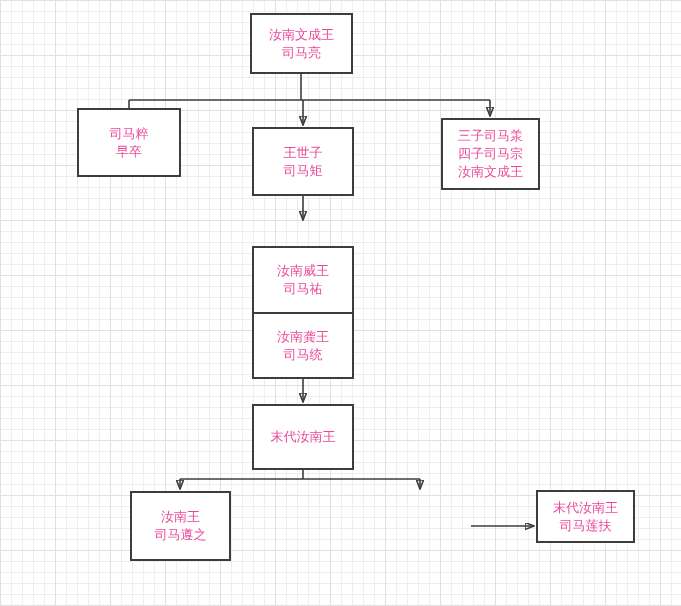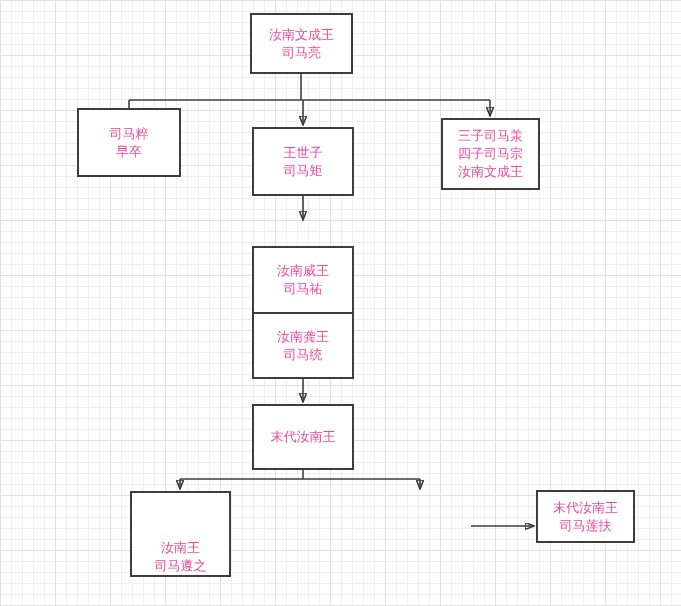--- a/index.html
+++ b/index.html
@@ -104,21 +104,21 @@
 
   <div class="node" style="left:252px; top:312px; width:102px; height:67px;">
     <span class="label">汝南龚王
 司马统</span>
   </div>
 
   <div class="node" style="left:252px; top:404px; width:102px; height:66px;">
     <span class="label">末代汝南王</span>
   </div>
 
-  <div class="node" style="left:130px; top:491px; width:101px; height:86px;align-items:flex-end;">
+  <div class="node" style="left:130px; top:491px; width:101px; height:70px;">
     <span class="label">汝南王
 司马遵之</span>
   </div>
 
 
   <div class="node" style="left:536px; top:490px; width:99px;  height:53px;">
     <span class="label">末代汝南王
 司马莲扶</span>
   </div>
 

